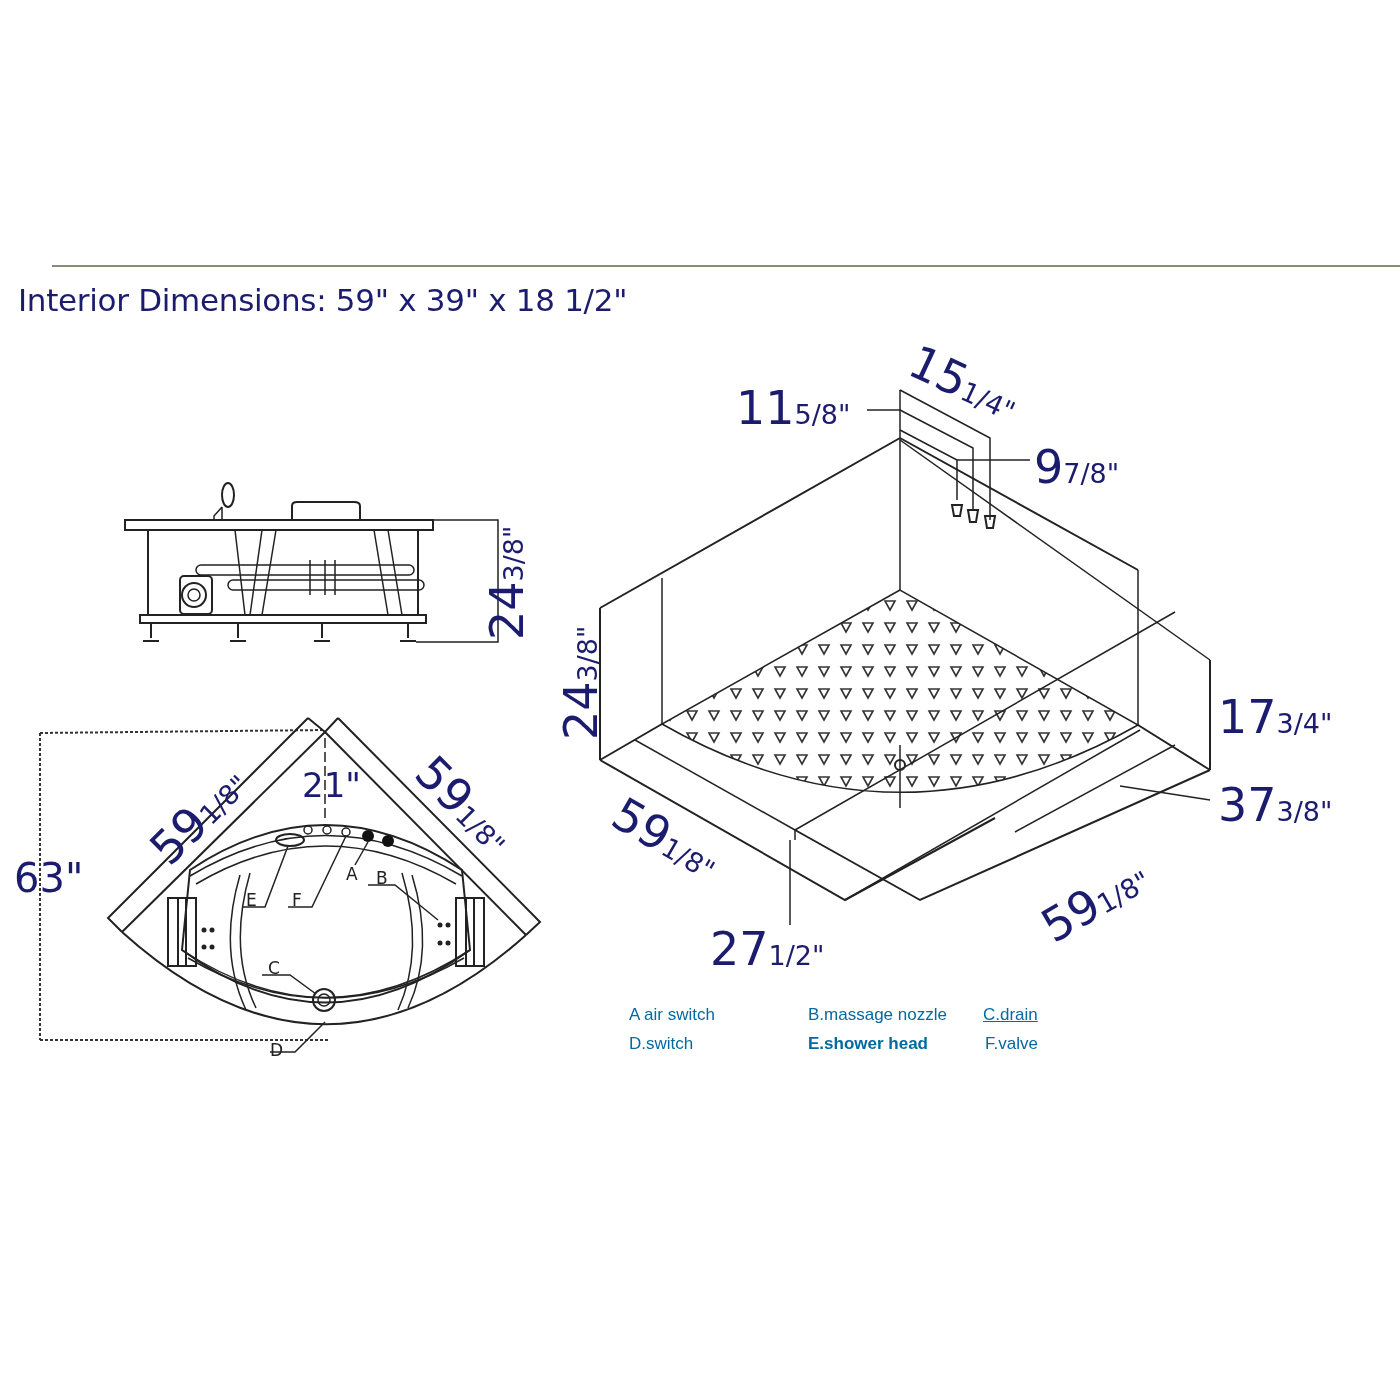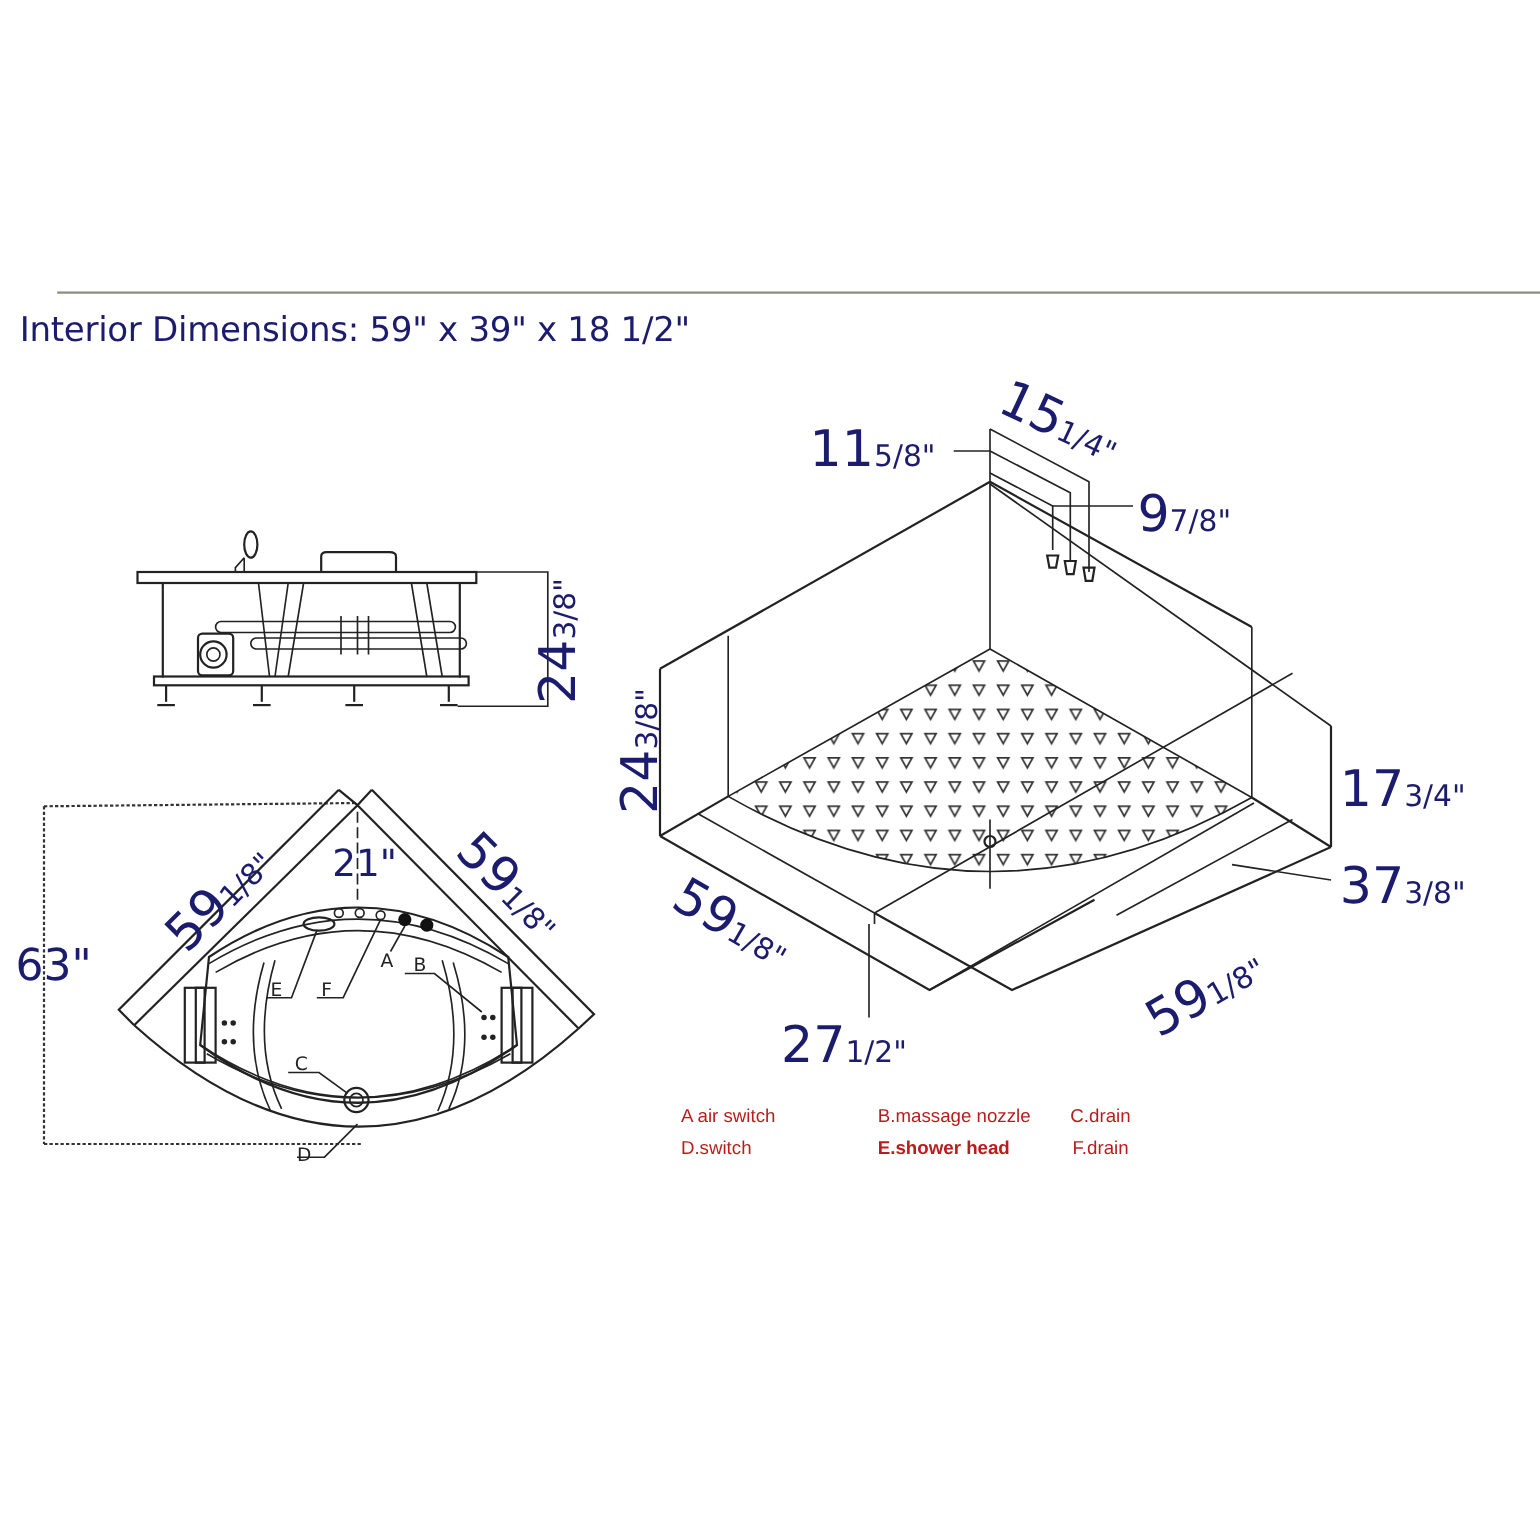--- a/index.html
+++ b/index.html
@@ -4,21 +4,21 @@
 <style>
   html, body { margin: 0; padding: 0; background: #ffffff; }
   body { width: 1400px; height: 1400px; position: relative; overflow: hidden;
          font-family: "DejaVu Sans", "Liberation Sans", sans-serif; }
   .rule { position: absolute; left: 52px; top: 265px; width: 1348px; height: 2px; background: #8a8a7a; }
   .title { position: absolute; left: 18px; top: 282px; font-size: 31px; color: #1c1c6e;
            letter-spacing: -0.3px; white-space: nowrap; }
   .dim { position: absolute; color: #1c1c6e; white-space: nowrap; line-height: 1; }
   .dim .big { font-size: 46px; }
   .dim .small { font-size: 27px; }
-  .legend { position: absolute; font-family: "Liberation Sans", sans-serif; font-size: 17px; color: #b91c1c; white-space: nowrap; }
+  .legend { position: absolute; font-family: "Liberation Sans", sans-serif; font-size: 17px; color: #0369a1; white-space: nowrap; margin-left: 10px; }
   svg { position: absolute; left: 0; top: 0; }
   .ln { stroke: #222; stroke-width: 2; fill: none; }
   .ln1 { stroke: #222; stroke-width: 1.5; fill: none; }
   .dash { stroke: #333; stroke-width: 2; stroke-dasharray: 3 2; fill: none; }
   .callout { position: absolute; font-family: "DejaVu Sans", sans-serif; font-size: 17px; color: #222; }
 </style>
 </head>
 <body>
 
 <div class="rule"></div>
@@ -220,16 +220,16 @@
 </div>
 <div class="dim" style="left:1034px; top:910px; transform: rotate(-30deg); transform-origin: left top;">
   <span class="big">59</span><span class="small">1/8"</span>
 </div>
 <div class="dim" style="left:710px; top:926px;">
   <span class="big">27</span><span class="small">1/2"</span>
 </div>
 
 <div class="legend" style="left:619px; top:1005px;">A air switch</div>
 <div class="legend" style="left:798px; top:1005px;text-align:right;">B.massage nozzle</div>
-<div class="legend" style="left:973px; top:1005px;">C.drain</div>
+<div class="legend" style="left:973px; top:1005px;text-decoration:underline;">C.drain</div>
 <div class="legend" style="left:619px; top:1034px;">D.switch</div>
 <div class="legend" style="left:798px; top:1034px;font-weight:bold;">E.shower head</div>
-<div class="legend" style="left:975px; top:1034px;">F.drain</div>
+<div class="legend" style="left:975px; top:1034px;">F.valve</div>
 
 </body></html>

